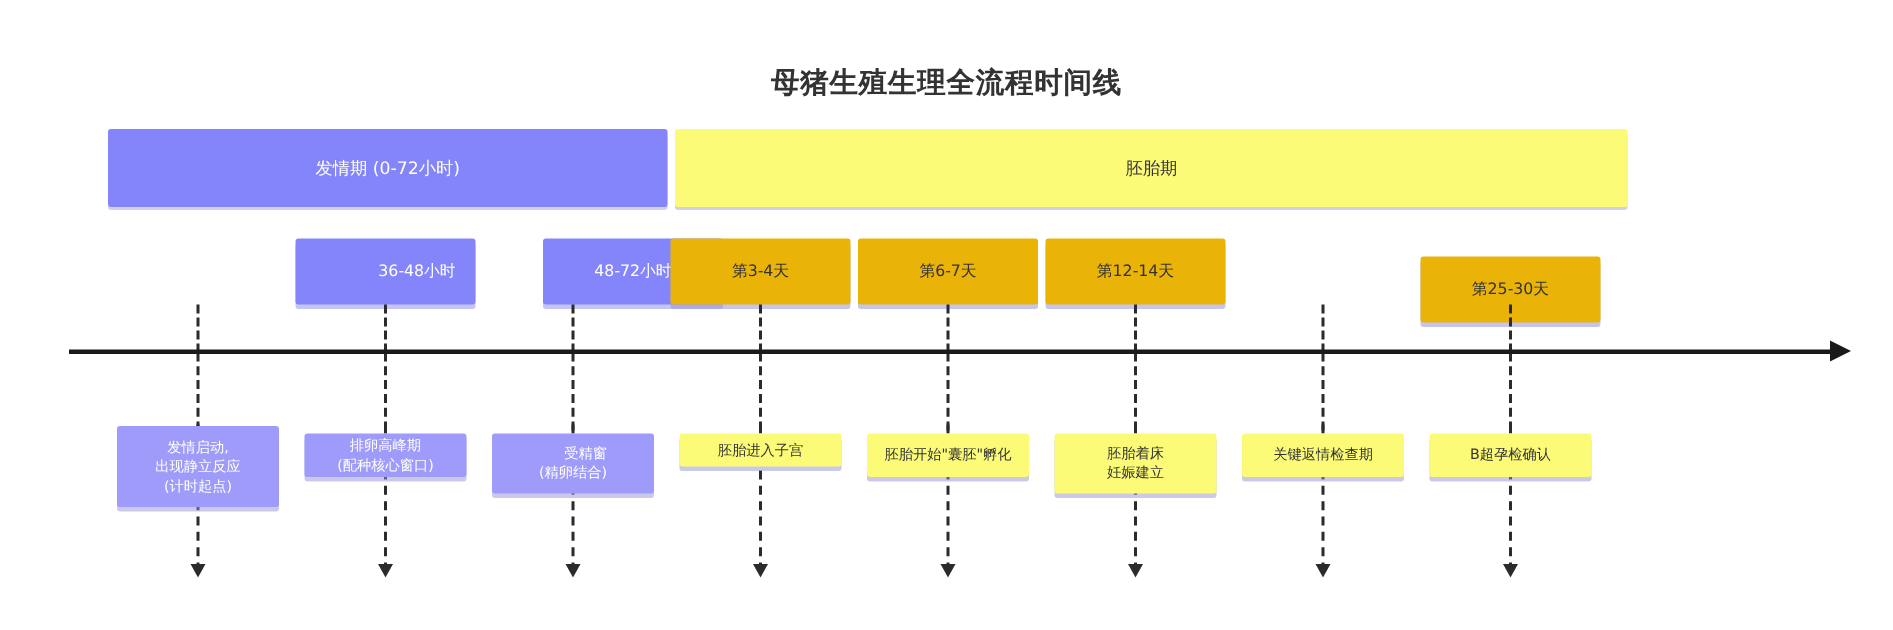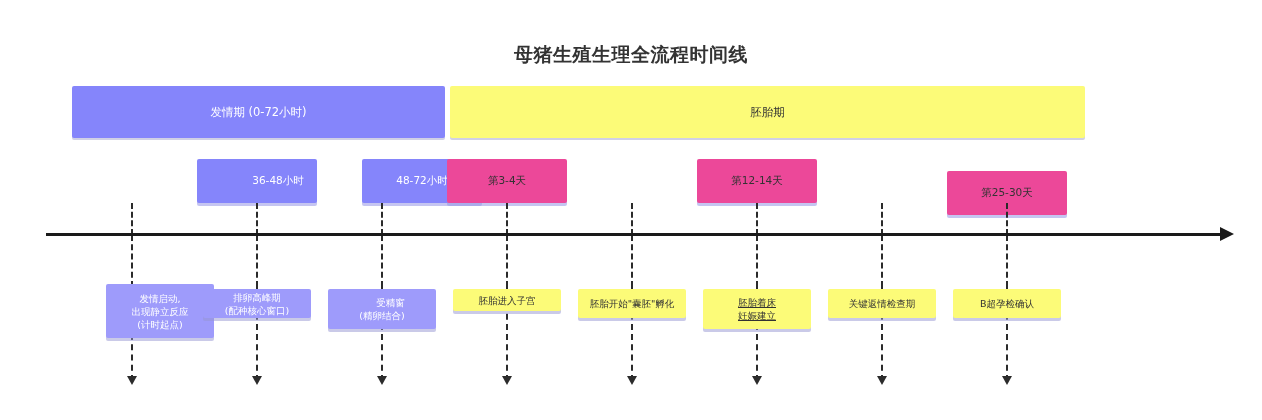--- a/index.html
+++ b/index.html
@@ -77,21 +77,21 @@
     justify-content: center;
     font-size: 10.5px;
     border-radius: 2px;
     box-shadow: 0 3px 0 rgba(150,150,230,0.55);
   }
   .time-box.purple {
     background: #8585fb;
     color: #ffffff;
   }
   .time-box.yellow {
-    background: #ec4899;
+    background: #eab308;
     color: #333333;
   }
 
   
   .axis-line {
     position: absolute;
     left: 46px;
     top: 233px;
     width: 1180px;
     height: 3px;
@@ -168,20 +168,23 @@
 
 <div class="time-row" id="time-row">
     <div class="time-box purple" style="left: 197px; padding-left: 42px;">
       <span>36-48小时</span>
     </div>
     <div class="time-box purple" style="left: 322px; margin-left: 40px;">
       <span>48-72小时</span>
     </div>
     <div class="time-box yellow" style="left: 447px;">
       <span>第3-4天</span>
+    </div>
+    <div class="time-box yellow" style="left: 572px;">
+      <span>第6-7天</span>
     </div>
     <div class="time-box yellow" style="left: 697px;">
       <span>第12-14天</span>
     </div>
     <div class="time-box yellow" style="left: 947px; margin-top: 12px;">
       <span>第25-30天</span>
     </div>
   </div>
 
 <div id="connector-layer">
@@ -216,21 +219,21 @@
     <div class="connector conn-upper" style="left: 1006px;"></div>
     <div class="connector conn-mid" style="left: 1006px;"></div>
     <div class="connector conn-lower" style="left: 1006px;"></div>
     <div class="conn-arrow" style="left: 1002px;"></div>
   </div>
 
 <div class="axis-line"></div>
 <div class="axis-arrow"></div>
 
 <div id="event-row">
-    <div class="event-box purple" style="left: 78px; top: 284px; height: 54px; margin-left: 28px;">
+    <div class="event-box purple" style="left: 78px; top: 284px; height: 54px;">
       <div>
         <span>发情启动,</span>
         <span>出现静立反应</span>
         <span>(计时起点)</span>
       </div>
     </div>
     <div class="event-box purple" style="left: 203px; top: 289px; height: 29px;">
       <div>
         <span>排卵高峰期</span>
         <span>(配种核心窗口)</span>
@@ -245,21 +248,21 @@
     <div class="event-box yellow" style="left: 453px; top: 289px; height: 22px;">
       <div>
         <span>胚胎进入子宫</span>
       </div>
     </div>
     <div class="event-box yellow" style="left: 578px; top: 289px; height: 29px;">
       <div>
         <span>胚胎开始"囊胚"孵化</span>
       </div>
     </div>
-    <div class="event-box yellow" style="left: 703px; top: 289px; height: 40px; text-decoration: underline;">
+    <div class="event-box yellow" style="left: 703px; top: 289px; height: 40px;">
       <div>
         <span>胚胎着床</span>
         <span>妊娠建立</span>
       </div>
     </div>
     <div class="event-box yellow" style="left: 828px; top: 289px; height: 29px;">
       <div>
         <span>关键返情检查期</span>
       </div>
     </div>

